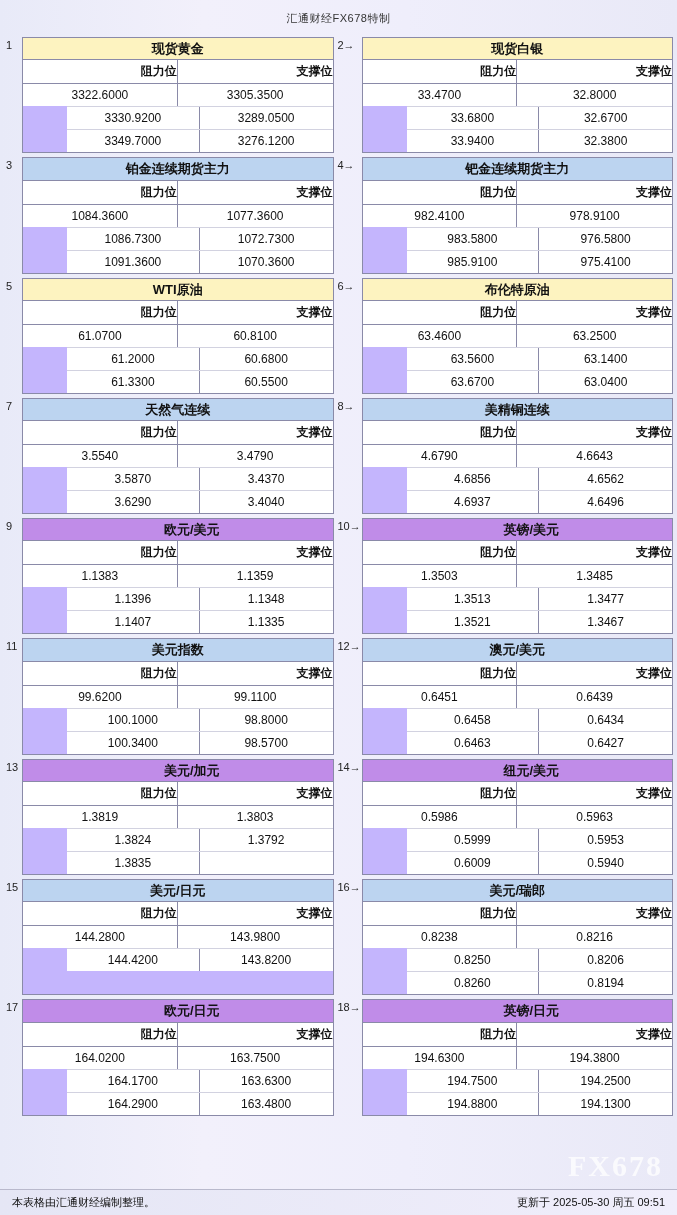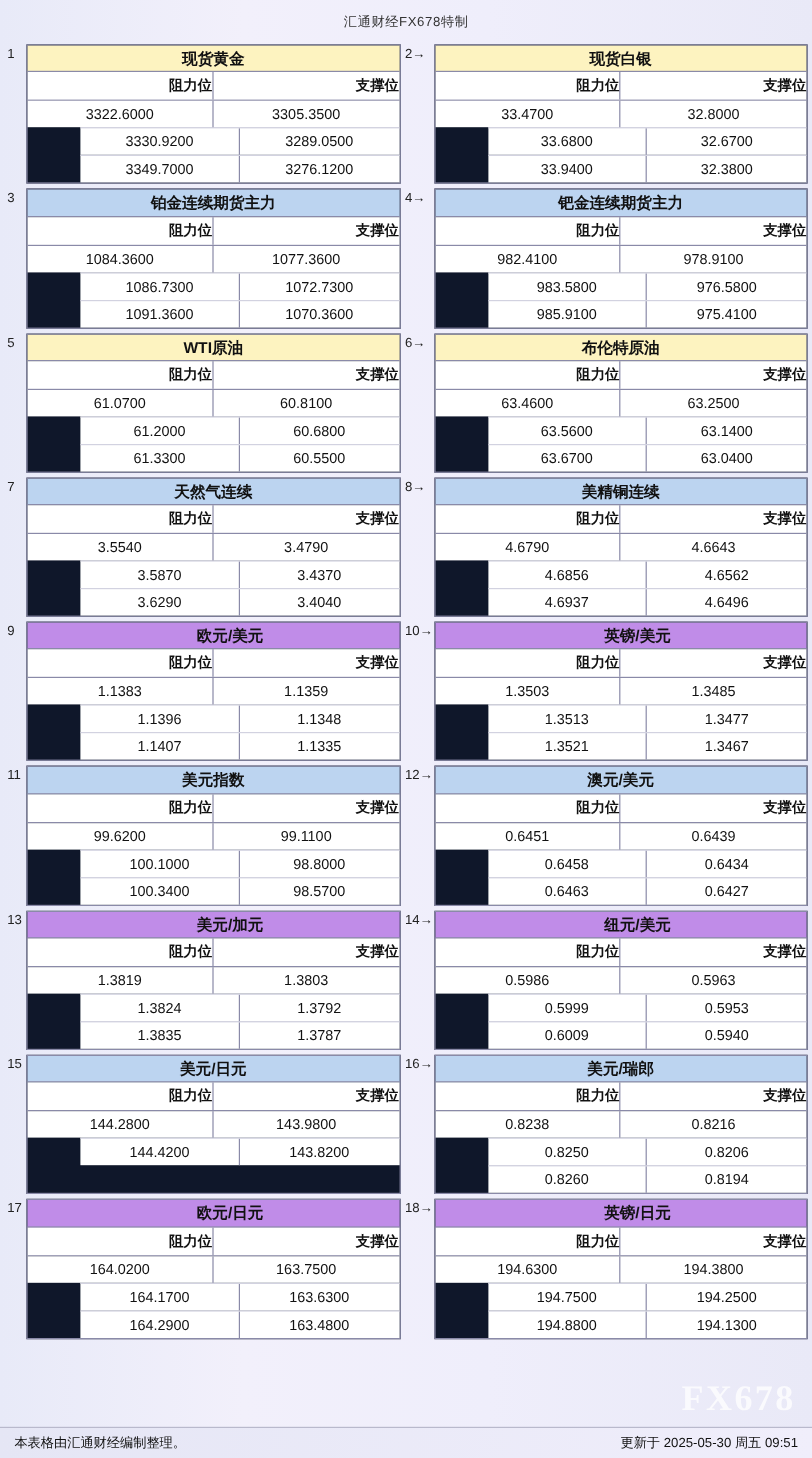--- a/index.html
+++ b/index.html
@@ -32,21 +32,21 @@
     padding-left:2px;
   }
   .idx.right{
     justify-content:flex-start;
     padding-left:4px;
   }
   .card{
     margin-bottom:4px;
     border:1px solid #8a8aa8;
     box-sizing:border-box;
-    background:#0f172a;
+    background:#c4b5fd;
   }
   .card-title{
     text-align:center;
     font-weight:bold;
     font-size:13px;
     padding:4px 0 3px 0;
     border-bottom:1px solid #8a8aa8;
     line-height:1.1;
   }
   .t-gold{background:#fdf3c0;}
@@ -357,21 +357,20 @@
       <div class="row">
         <div>1.3819</div>
         <div>1.3803</div>
       </div>
       <div class="row sep">
         <div>1.3824</div>
         <div>1.3792</div>
       </div>
       <div class="row sep">
         <div>1.3835</div>
-        <div>1.3787</div>
       </div>
     </div>
     <div class="idx right">14→</div>
     <div class="card">
       <div class="card-title t-purple">纽元/美元</div>
       <div class="hdr">
         <div>阻力位</div>
         <div>支撑位</div>
       </div>
       <div class="row">

